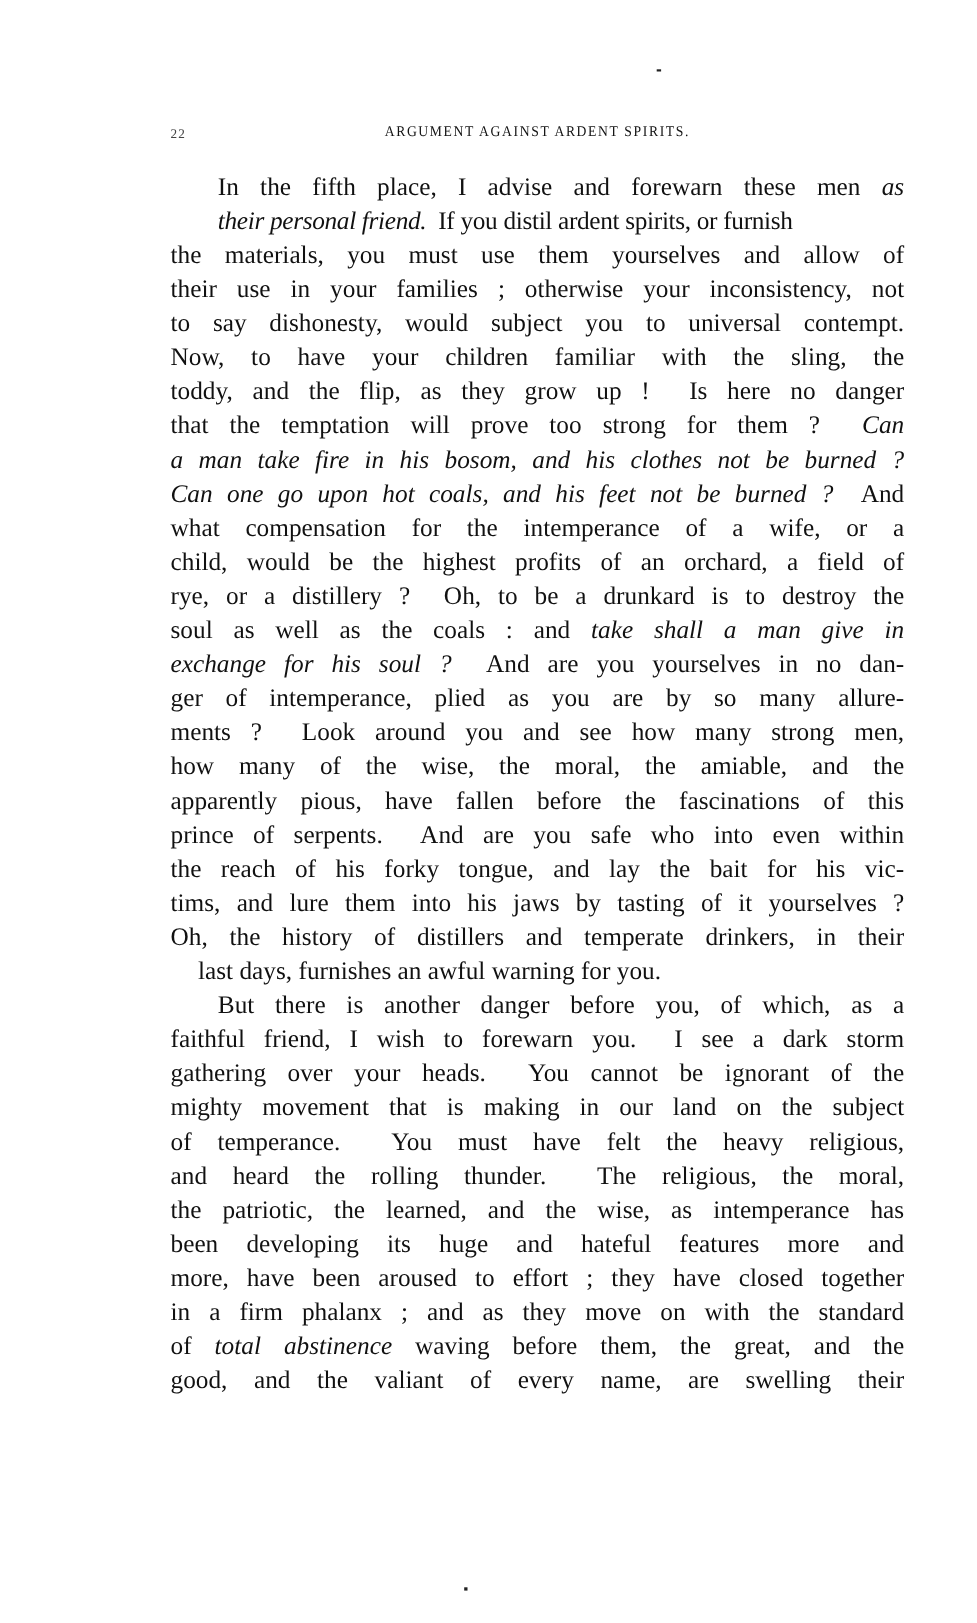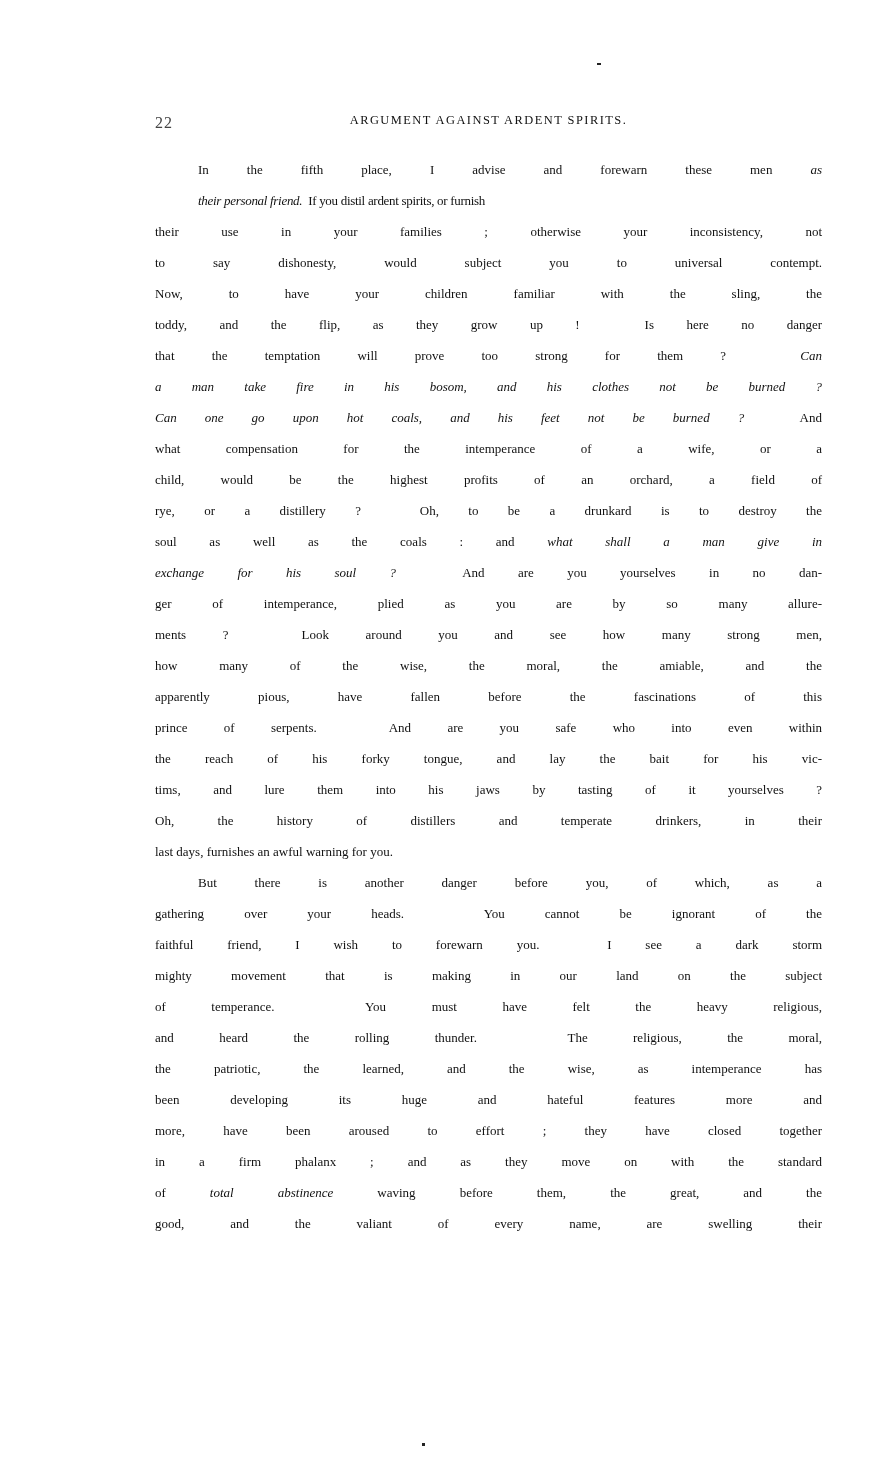--- a/index.html
+++ b/index.html
@@ -7,79 +7,80 @@
     width: 888px; height: 1475px; position: relative; overflow: hidden;
     font-family: "Liberation Serif", "DejaVu Serif", serif; color: #111;
   }
   .speck { position: absolute; background: #222; }
   .speck-top { left: 597px; top: 63px; width: 4px; height: 2px; }
   .speck-bottom { left: 422px; top: 1443px; width: 3px; height: 3px; }
   .header {
     position: absolute; left: 155px; top: 112px; width: 667px; height: 20px;
   }
   .page-number {
-    position: absolute; left: 0; top: 2px; font-size: 16px; letter-spacing: 1px; color: #444; font-family: Liberation Serif, serif;
+    position: absolute; left: 0; top: 2px; font-size: 12px; letter-spacing: 1px; color: #444; font-family: Liberation Serif, serif;
   }
   .running-head {
     position: absolute; left: 0; right: 0; top: 0; text-align: center;
     font-size: 13.5px; letter-spacing: 1.6px; text-transform: uppercase;
     transform: scaleX(0.92); transform-origin: center;
   }
   .body-text {
     position: absolute; left: 155px; top: 154px; width: 667px;
   }
   .line {
-    display: block; height: 31px; line-height: 31px; font-size: 13px;
+    display: block; height: 31px; line-height: 31px; font-size: 23px;
     text-align: justify; text-align-last: justify; white-space: nowrap; overflow: visible;
   }
-  .line.last { text-align-last: left; }
+  .line.last { text-align-last: left; margin-left: 25px; }
   .line.indent { padding-left: 43px; }
   .line span { white-space: pre; }
   .it { font-style: italic; }
 </style>
 </head>
 <body>
 
 <div class="speck speck-top"></div>
 
 <div class="header">
   <span class="page-number">22</span>
   <div class="running-head">ARGUMENT AGAINST ARDENT SPIRITS.</div>
 </div>
 
 <div class="body-text" id="body-text">
     <div>
       <div class="line indent"><span>In the fifth place, I advise and forewarn these men </span><span class="it">as</span></div>
       <div class="line" style="transform-origin: left center; letter-spacing: -0.3px; margin-left: 43px;"><span class="it" style="display: inline-block;">their personal friend.</span><span style="display: inline-block;">  If you distil ardent spirits, or furnish</span></div>
+      <div class="line"><span>the materials, you must use them yourselves and allow of</span></div>
       <div class="line"><span>their use in your families ; otherwise your inconsistency, not</span></div>
       <div class="line"><span>to say dishonesty, would subject you to universal contempt.</span></div>
       <div class="line"><span>Now, to have your children familiar with the sling, the</span></div>
       <div class="line"><span>toddy, and the flip, as they grow up !  Is here no danger</span></div>
       <div class="line"><span>that the temptation will prove too strong for them ?  </span><span class="it">Can</span></div>
       <div class="line"><span class="it">a man take fire in his bosom, and his clothes not be burned ?</span></div>
       <div class="line"><span class="it">Can one go upon hot coals, and his feet not be burned ?</span><span>  And</span></div>
       <div class="line"><span>what compensation for the intemperance of a wife, or a</span></div>
       <div class="line"><span>child, would be the highest profits of an orchard, a field of</span></div>
       <div class="line"><span>rye, or a distillery ?  Oh, to be a drunkard is to destroy the</span></div>
-      <div class="line"><span>soul as well as the coals : and </span><span class="it">what shall a man give in</span></div>
+      <div class="line"><span>soul as well as the coals : and </span><span class="it">take shall a man give in</span></div>
       <div class="line"><span class="it">exchange for his soul ?</span><span>  And are you yourselves in no dan-</span></div>
       <div class="line"><span>ger of intemperance, plied as you are by so many allure-</span></div>
       <div class="line"><span>ments ?  Look around you and see how many strong men,</span></div>
       <div class="line"><span>how many of the wise, the moral, the amiable, and the</span></div>
       <div class="line"><span>apparently pious, have fallen before the fascinations of this</span></div>
       <div class="line"><span>prince of serpents.  And are you safe who into even within</span></div>
       <div class="line"><span>the reach of his forky tongue, and lay the bait for his vic-</span></div>
       <div class="line"><span>tims, and lure them into his jaws by tasting of it yourselves ?</span></div>
       <div class="line"><span>Oh, the history of distillers and temperate drinkers, in their</span></div>
       <div class="line last"><span>last days, furnishes an awful warning for you.</span></div>
     </div>
     <div>
       <div class="line indent"><span>But there is another danger before you, of which, as a</span></div>
+      <div class="line"><span>faithful friend, I wish to forewarn you.  I see a dark storm</span></div>
       <div class="line"><span>gathering over your heads.  You cannot be ignorant of the</span></div>
-      <div class="line"><span>faithful friend, I wish to forewarn you.  I see a dark storm</span></div>
       <div class="line"><span>mighty movement that is making in our land on the subject</span></div>
       <div class="line"><span>of temperance.  You must have felt the heavy religious,</span></div>
       <div class="line"><span>and heard the rolling thunder.  The religious, the moral,</span></div>
       <div class="line"><span>the patriotic, the learned, and the wise, as intemperance has</span></div>
       <div class="line"><span>been developing its huge and hateful features more and</span></div>
       <div class="line"><span>more, have been aroused to effort ; they have closed together</span></div>
       <div class="line"><span>in a firm phalanx ; and as they move on with the standard</span></div>
       <div class="line"><span>of </span><span class="it">total abstinence</span><span> waving before them, the great, and the</span></div>
       <div class="line"><span>good, and the valiant of every name, are swelling their</span></div>
     </div>

